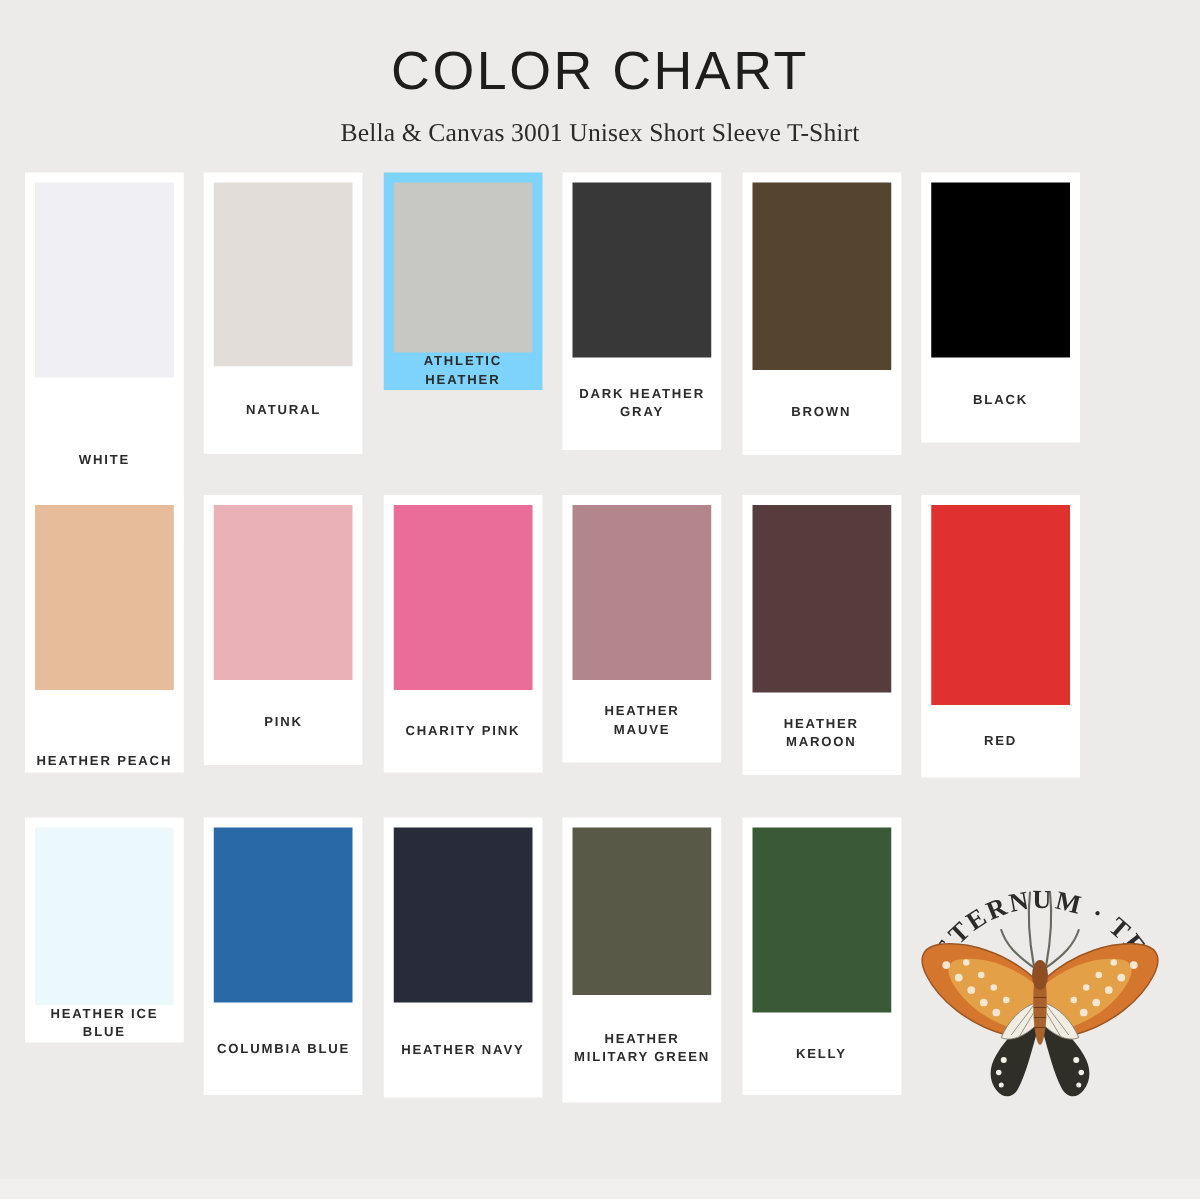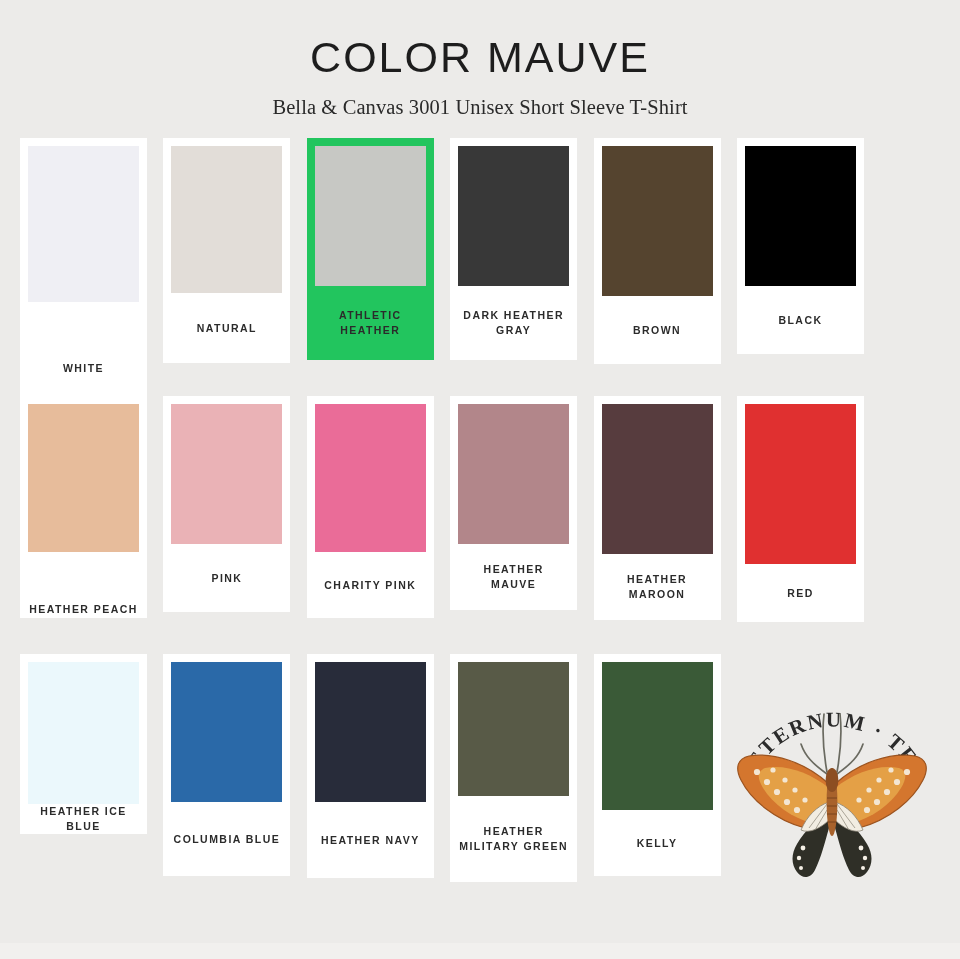--- a/index.html
+++ b/index.html
@@ -99,21 +99,21 @@
     width:960px; height:16px;
     background:#f1f0ee;
   }
 </style>
 </head>
 <body style="background: rgb(236, 235, 233);">
 
 <div id="page" style="background: rgb(236, 235, 233);">
 
   <div class="header">
-    <h1 class="title">COLOR MAUVE</h1>
+    <h1 class="title">COLOR CHART</h1>
     <p class="subtitle">Bella &amp; Canvas 3001 Unisex Short Sleeve T-Shirt</p>
   </div>
 
   <div class="grid">
 
     <div class="row row-1">
       <div class="cell">
         <div class="card" style="background: rgb(255, 255, 255); height: 296px;">
           <div class="swatch" style="background: rgb(239, 239, 244); height: 156px;"></div>
           <div class="label" style="color: rgb(43, 43, 43);">
@@ -123,21 +123,21 @@
       </div>
       <div class="cell">
         <div class="card" style="background: rgb(255, 255, 255); height: 225px;">
           <div class="swatch" style="background: rgb(226, 221, 216); height: 147px;"></div>
           <div class="label" style="color: rgb(43, 43, 43);">
               <span>NATURAL</span>
             </div>
         </div>
       </div>
       <div class="cell">
-        <div class="card" style="background: #22c55e; height: 222px;">
+        <div class="card" style="background: #7dd3fc; height: 174px;">
           <div class="swatch" style="background: rgb(199, 200, 196); height: 140px;"></div>
           <div class="label" style="color: rgb(43, 43, 43);">
               <span>ATHLETIC HEATHER</span>
             </div>
         </div>
       </div>
       <div class="cell">
         <div class="card" style="background: rgb(255, 255, 255); height: 222px;">
           <div class="swatch" style="background: rgb(56, 56, 56); height: 140px;"></div>
           <div class="label" style="color: rgb(43, 43, 43);">

